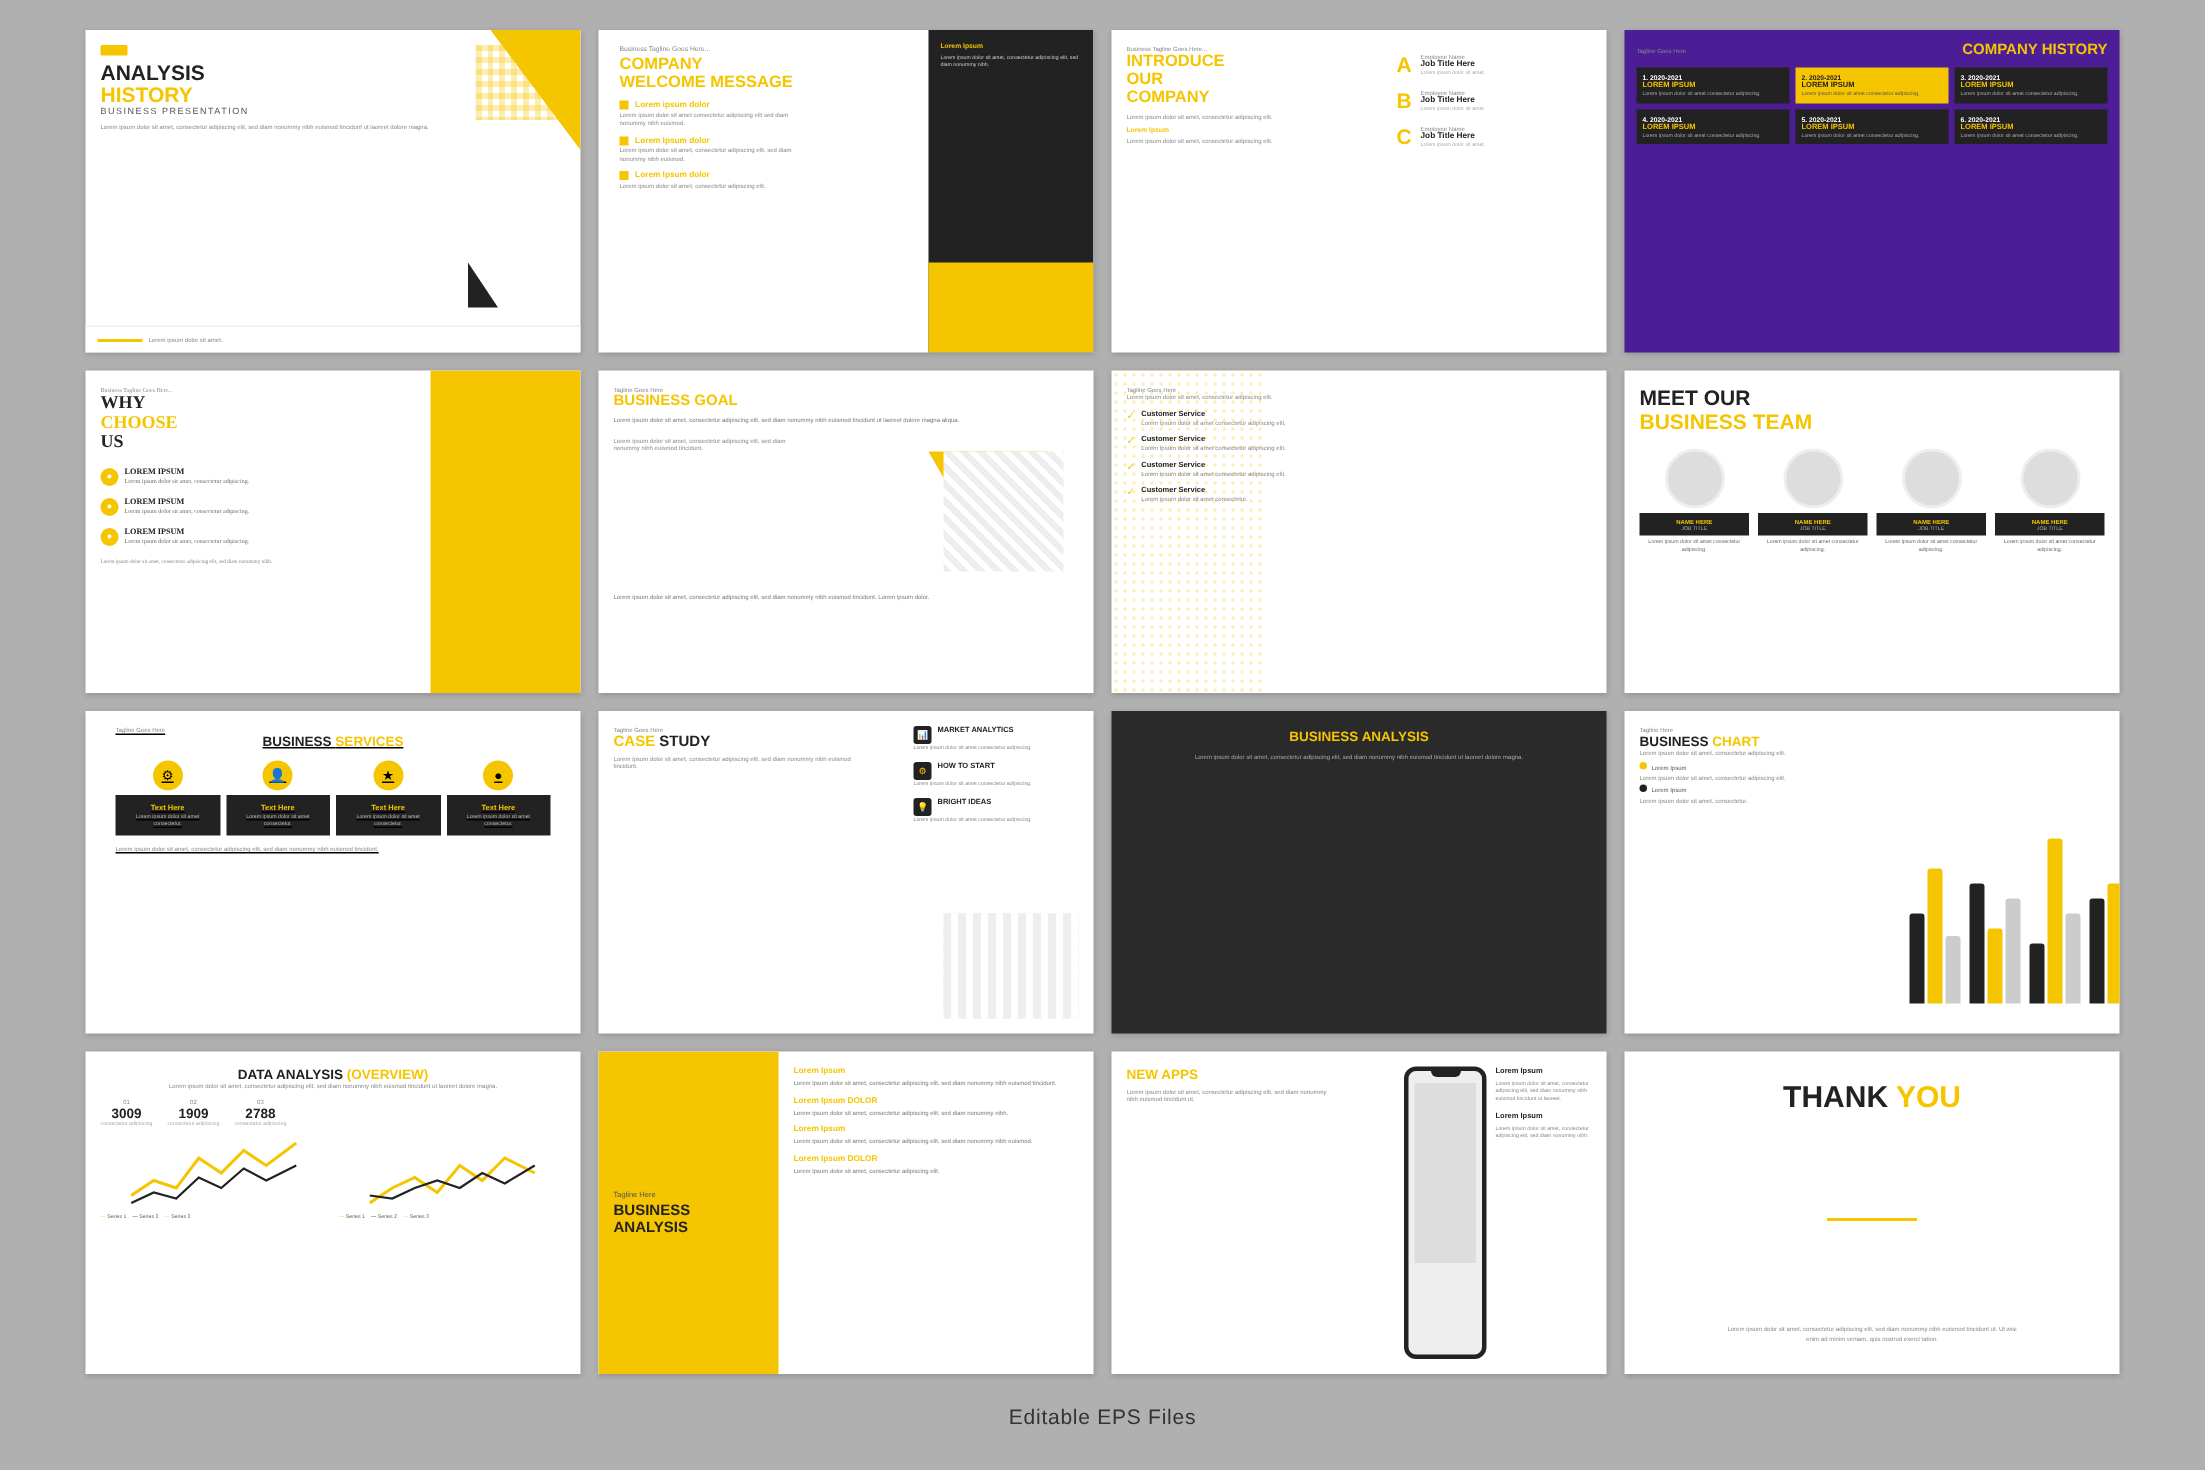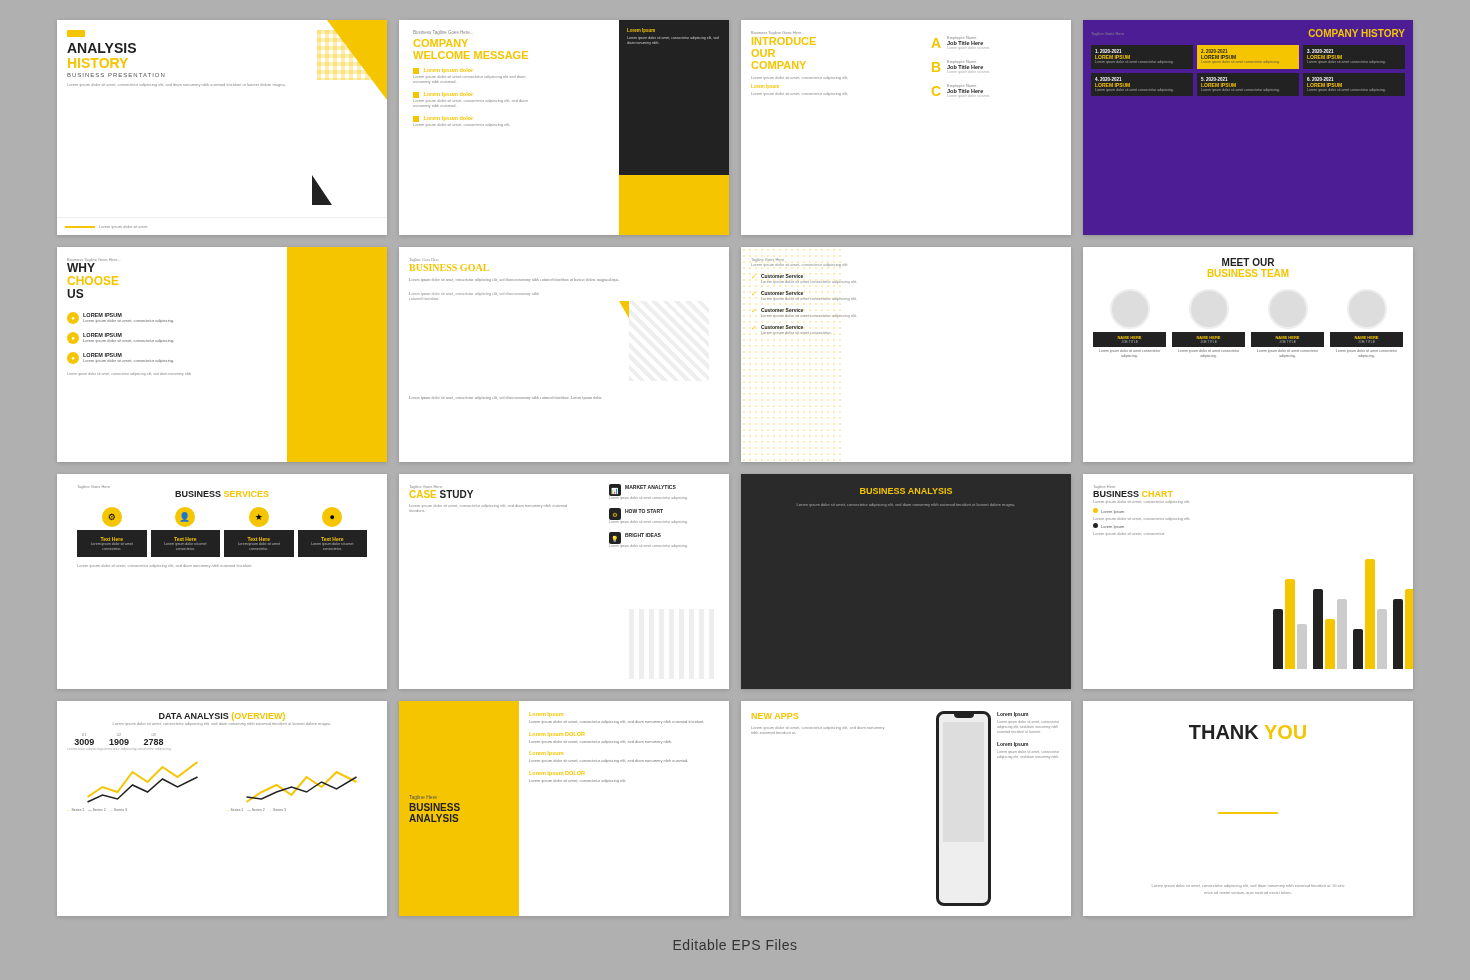--- a/index.html
+++ b/index.html
@@ -104,34 +104,34 @@
     .slide4 .hist-item.dark { background: #222; }
     .slide4 .hist-item.yellow { background: #f5c500; }
     .slide4 .hist-year { font-size: 4.5px; font-weight: bold; color: #fff; }
     .slide4 .hist-item.yellow .hist-year { color: #222; }
     .slide4 .hist-title { font-size: 5px; font-weight: bold; color: #f5c500; }
     .slide4 .hist-item.yellow .hist-title { color: #222; }
     .slide4 .hist-text { font-size: 3.5px; color: #aaa; line-height: 1.3; }
     .slide4 .hist-item.yellow .hist-text { color: #555; }
 
     
-    .slide5 { padding: 10px; }
+    .slide5 { padding: 10px; font-family: Liberation Serif, serif; }
     .slide5 .tag { font-size: 4px; color: #888; }
     .slide5 .right-block {
       position: absolute; right: 0; top: 0; width: 100px; height: 100%;
       background: #f5c500;
     }
     .slide5 .items { margin-top: 10px; }
     .slide5 .item { display: flex; gap: 4px; margin-bottom: 8px; align-items: flex-start; }
     .slide5 .item-icon { width: 12px; height: 12px; background: #f5c500; border-radius: 50%; flex-shrink: 0; display: flex; align-items: center; justify-content: center; font-size: 6px; color: #fff; }
     .slide5 .item-text { font-size: 4px; color: #666; }
     .slide5 .item-title { font-size: 5.5px; font-weight: bold; color: #222; }
 
     
-    .slide6 { padding: 10px; font-family: Liberation Serif, serif; }
+    .slide6 { padding: 10px; }
     .slide6 .tag { font-size: 4px; color: #888; }
     .slide6 .title { font-size: 10px; font-weight: 900; color: #f5c500; }
     .slide6 .body { font-size: 4px; color: #777; line-height: 1.4; margin-top: 4px; }
     .slide6 .right-shape {
       position: absolute; right: 20px; top: 10px;
       width: 0; height: 0;
       border-left: 40px solid transparent;
       border-right: 40px solid transparent;
       border-top: 70px solid #f5c500;
     }
@@ -162,21 +162,21 @@
     .slide8 { padding: 10px; }
     .slide8 .team-row { display: flex; gap: 6px; margin-top: 10px; }
     .slide8 .member { flex: 1; text-align: center; }
     .slide8 .avatar { width: 40px; height: 40px; border-radius: 50%; background: #ddd; margin: 0 auto 3px; border: 2px solid #eee; }
     .slide8 .dark-bar { background: #222; padding: 3px; }
     .slide8 .name { font-size: 4px; font-weight: bold; color: #f5c500; }
     .slide8 .job { font-size: 3.5px; color: #aaa; }
     .slide8 .member-text { font-size: 3.5px; color: #666; line-height: 1.3; margin-top: 2px; }
 
     
-    .slide9 { padding: 10px 20px 0; }
+    .slide9 { padding: 10px 20px 0; text-decoration: underline; }
     .slide9 .tag { font-size: 4px; color: #888; }
     .slide9 .title { font-size: 9px; font-weight: 900; color: #222; text-align: center; }
     .slide9 .title span { color: #f5c500; }
     .slide9 .services-row { display: flex; gap: 4px; margin-top: 8px; }
     .slide9 .svc { flex: 1; }
     .slide9 .svc-top { display: flex; align-items: center; justify-content: center; margin-bottom: 3px; }
     .slide9 .svc-icon { width: 20px; height: 20px; border-radius: 50%; background: #f5c500; display: flex; align-items: center; justify-content: center; font-size: 9px; }
     .slide9 .svc-dark { background: #222; padding: 6px 4px; }
     .slide9 .svc-title { font-size: 5px; font-weight: bold; color: #f5c500; text-align: center; }
     .slide9 .svc-text { font-size: 3.5px; color: #bbb; line-height: 1.3; text-align: center; }
@@ -213,21 +213,21 @@
     .slide11 .chart-pct { font-size: 8px; font-weight: bold; color: #f5c500; }
 
     
     .slide12 { padding: 10px; }
     .slide12 .bars { position: absolute; right: 10px; top: 20px; bottom: 20px; width: 130px; display: flex; align-items: flex-end; gap: 6px; }
     .slide12 .bar-group { display: flex; gap: 2px; align-items: flex-end; }
     .slide12 .bar { width: 10px; border-radius: 2px 2px 0 0; }
 
     
     .slide13 { padding: 10px; }
-    .slide13 .nums-row { display: flex; margin-bottom: 6px; }
+    .slide13 .nums-row { display: flex; gap: 10px; margin-bottom: 6px; }
     .slide13 .num-item { text-align: center; }
     .slide13 .num-label { font-size: 4px; color: #888; }
     .slide13 .num-val { font-size: 9px; font-weight: 900; color: #222; }
     .slide13 .charts-row { display: flex; gap: 8px; }
     .slide13 .mini-chart { flex: 1; height: 50px; position: relative; }
     .slide13 .line-svg { width: 100%; height: 100%; }
 
     
     .slide14 { padding: 0; overflow: hidden; }
     .slide14 .left-block { position: absolute; left: 0; top: 0; bottom: 0; width: 120px; background: #f5c500; display: flex; flex-direction: column; justify-content: center; padding: 10px; }
@@ -476,21 +476,21 @@
         <span class="check">✓</span>
         <div>
           <div class="check-title">Customer Service</div>
           <div class="check-text">Lorem ipsum dolor sit amet consectetur.</div>
         </div>
       </div>
     </div>
   </div>
 
   <div class="slide slide8">
-    <div style="font-size:10px;font-weight:900;color:#222;text-align:center;">
+    <div style="font-size:14px;font-weight:900;color:#222;text-align:left;">
       MEET OUR<br><span style="color:#f5c500;">BUSINESS TEAM</span>
     </div>
     <div class="team-row">
       <div class="member">
         <div class="avatar"></div>
         <div class="dark-bar">
           <div class="name">NAME HERE</div>
           <div class="job">JOB TITLE</div>
         </div>
         <div class="member-text">Lorem ipsum dolor sit amet consectetur adipiscing.</div>

